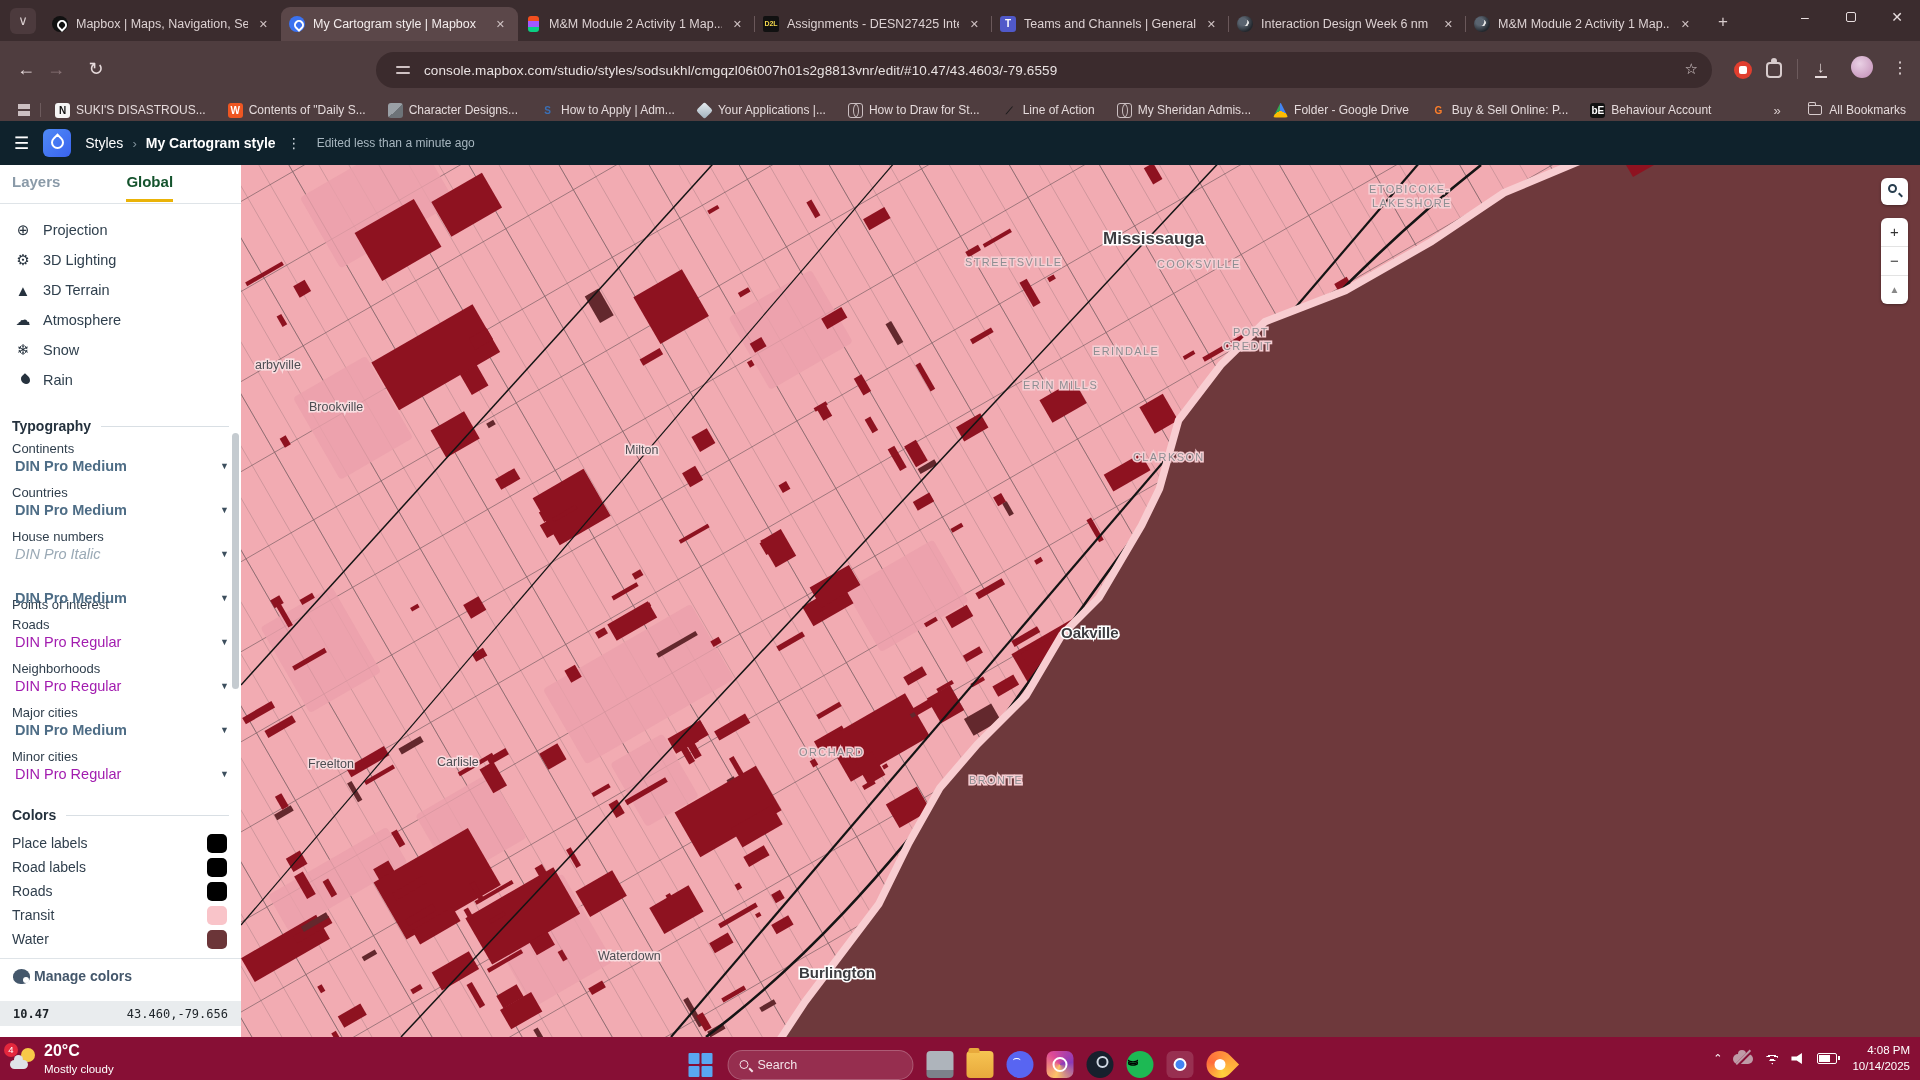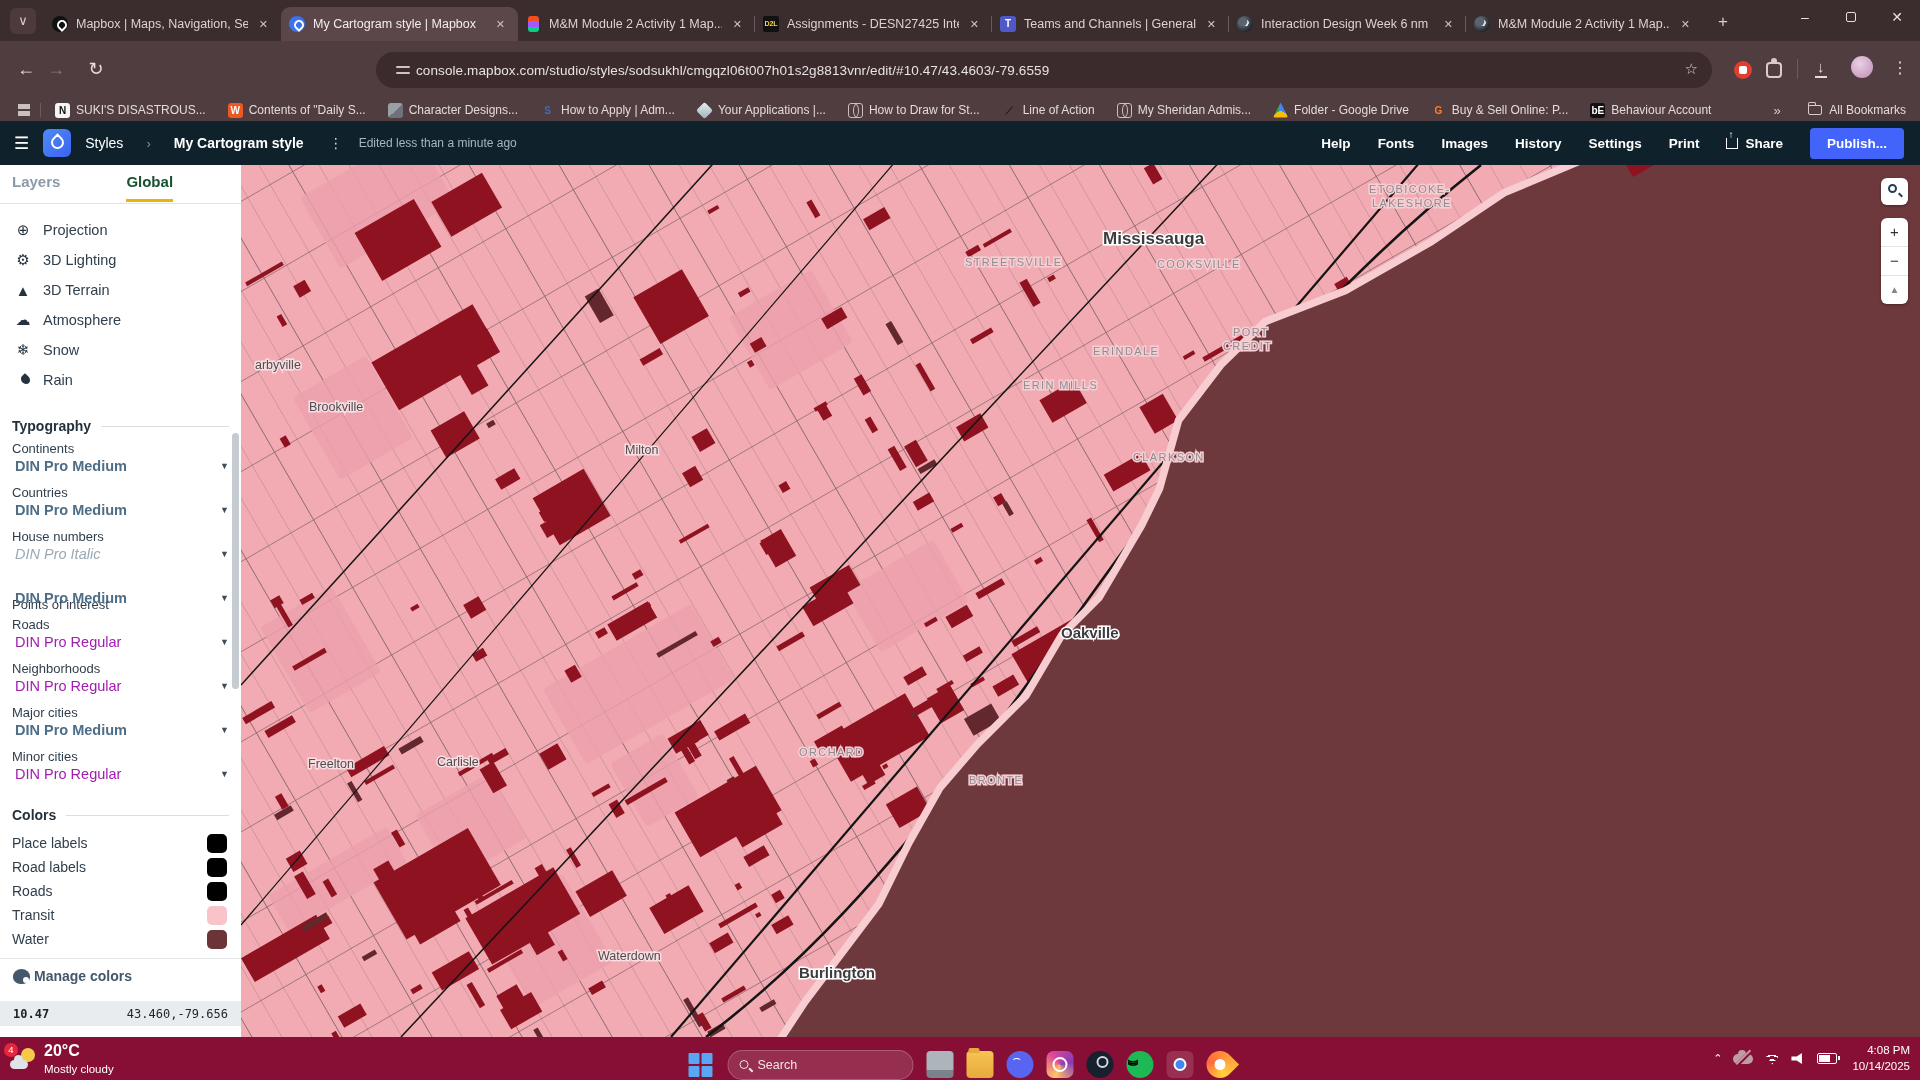--- a/index.html
+++ b/index.html
@@ -34,21 +34,21 @@
   .winbtn .boxy { display:inline-block; width:10px; height:10px; border:1.5px solid #e8dedf; border-radius:2px; }
 
   #toolbar { position:absolute; left:0; top:41px; width:1920px; height:58px; background:#4f3d3f; }
   .navbtn { position:absolute; top:15px; width:28px; height:28px; color:#e6dadb; font-size:18px;
             text-align:center; line-height:27px; border-radius:50%; }
   #omnibox { position:absolute; left:376px; top:11px; width:1336px; height:36px; background:#3b2b2d;
              border-radius:18px; display:flex; align-items:center; color:#e9e2e2; }
   #siteinfo { margin-left:14px; width:26px; height:26px; border-radius:50%; position:relative; }
   #siteinfo::before, #siteinfo::after { content:""; position:absolute; left:6px; height:2px; width:14px; background:#cfc2c3; border-radius:2px; }
   #siteinfo::before { top:9px; } #siteinfo::after { top:15px; }
-  #urltext { font-size:13.5px; white-space:nowrap; letter-spacing:.1px; }
+  #urltext { font-size:13.5px; margin-left:8px; white-space:nowrap; letter-spacing:.1px; }
   #starbtn { position:absolute; right:14px; top:8px; font-size:15px; color:#d8cccd; }
   .toolicon { position:absolute; top:17px; color:#e6dadb; font-size:15px; }
   #adblock { width:18px; height:18px; border-radius:50%; background:#e03e2f; }
   #adblock::after { content:""; position:absolute; left:5px; top:5px; width:8px; height:8px; background:#fff; border-radius:2px; }
   #puzzle { width:16px; height:16px; border:2px solid #d8cccd; border-radius:4px; }
   #puzzle::after { content:""; position:absolute; left:3px; top:-6px; width:6px; height:6px; background:#d8cccd; border-radius:50%; }
   #downloadicon { border-bottom:2px solid #e6dadb; padding:0 2px 1px; }
   #avatar { width:22px; height:22px; border-radius:50%; background:radial-gradient(circle at 40% 35%, #e9d0e4, #c18cb5); top:15px; }
   .vdiv { position:absolute; top:18px; width:1px; height:20px; background:#6d5b5d; }
 
@@ -83,21 +83,21 @@
   #allbookmarks .folder::before { content:""; position:absolute; left:-1px; top:-4px; width:6px; height:3px; border:1.5px solid #d8cccd; border-bottom:none; border-radius:2px 2px 0 0; }
 
   
   #studiohdr { position:absolute; left:0; top:121px; width:1920px; height:44px; background:#0f222c;
                color:#fff; display:flex; align-items:center; }
   #hamburger { margin-left:14px; font-size:17px; color:#fff; }
   #mblogo { width:28px; height:28px; border-radius:6px; background:linear-gradient(135deg,#4f8af6,#3a63ef);
             margin-left:14px; position:relative; }
   #mblogo::after { content:""; position:absolute; left:8px; top:7px; width:9px; height:9px;
       border:2.5px solid #fff; border-radius:50% 50% 50% 0; transform:rotate(135deg); }
-  #breadcrumb { margin-left:14px; font-size:14px; display:flex; align-items:center; gap:23px; }
+  #breadcrumb { margin-left:14px; font-size:14px; display:flex; align-items:center; gap:9px; }
   #breadcrumb .chev { color:#7d8e98; font-size:13px; }
   #stylename { font-weight:bold; }
   #styledots { color:#cfd8de; font-size:14px; margin-left:2px; }
   #editedtxt { margin-left:16px; font-size:12px; color:#a7b6bf; }
   #hdr-right { position:absolute; right:16px; display:flex; align-items:center; gap:27px; font-size:13.5px; font-weight:bold; }
   .sharewrap { display:flex; align-items:center; gap:7px; }
   .shareicon { width:12px; height:11px; border:1.5px solid #fff; border-top:none; position:relative; display:inline-block; }
   .shareicon::after { content:"↑"; position:absolute; left:1px; top:-9px; font-size:10px; font-weight:normal; }
   #publishbtn { background:#4264fb; border-radius:4px; padding:8px 17px; font-size:13.5px; font-weight:bold; color:#fff; }
 
@@ -325,35 +325,20 @@
 <div id="studiohdr">
   <div id="hamburger">☰</div>
   <div id="mblogo"></div>
   <div id="breadcrumb">
     <span>Styles</span>
     <span class="chev">›</span>
     <span id="stylename">My Cartogram style</span>
     <span id="styledots">⋮</span>
   </div>
   <div id="editedtxt">Edited less than a minute ago</div>
-  <div id="hdr-right">
-    <span id="nav-items" style="display:flex;gap:27px;">
-        <span>Help</span>
-        <span>Fonts</span>
-        <span>Images</span>
-        <span>History</span>
-        <span>Settings</span>
-        <span>Print</span>
-      </span>
-    <span class="sharewrap">
-      <span class="shareicon"></span>
-      <span>Share</span>
-    </span>
-    <span id="publishbtn" style="background: rgb(66, 100, 251);">Publish...</span>
-  </div>
 </div>
 
 <div id="sidebar">
   <div id="sbtabs">
     <span id="tab-layers">Layers</span>
     <span id="tab-global">Global</span>
   </div>
   <div id="sbtabline"></div>
   <div id="global-list">
       <div class="gitem" style="top: 50px;">

